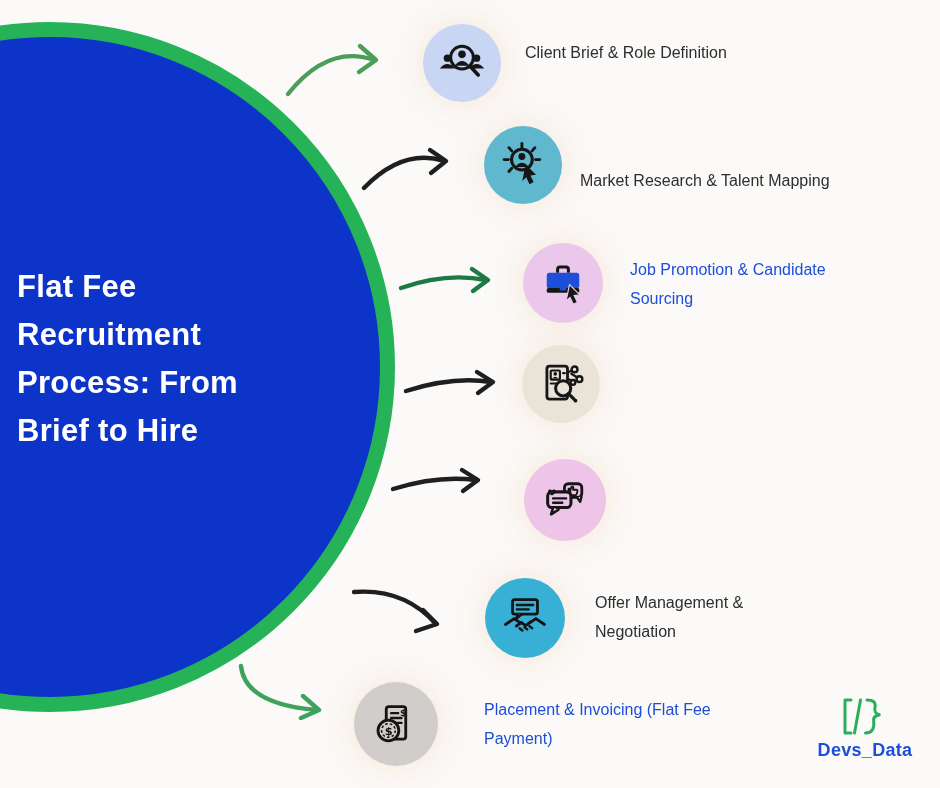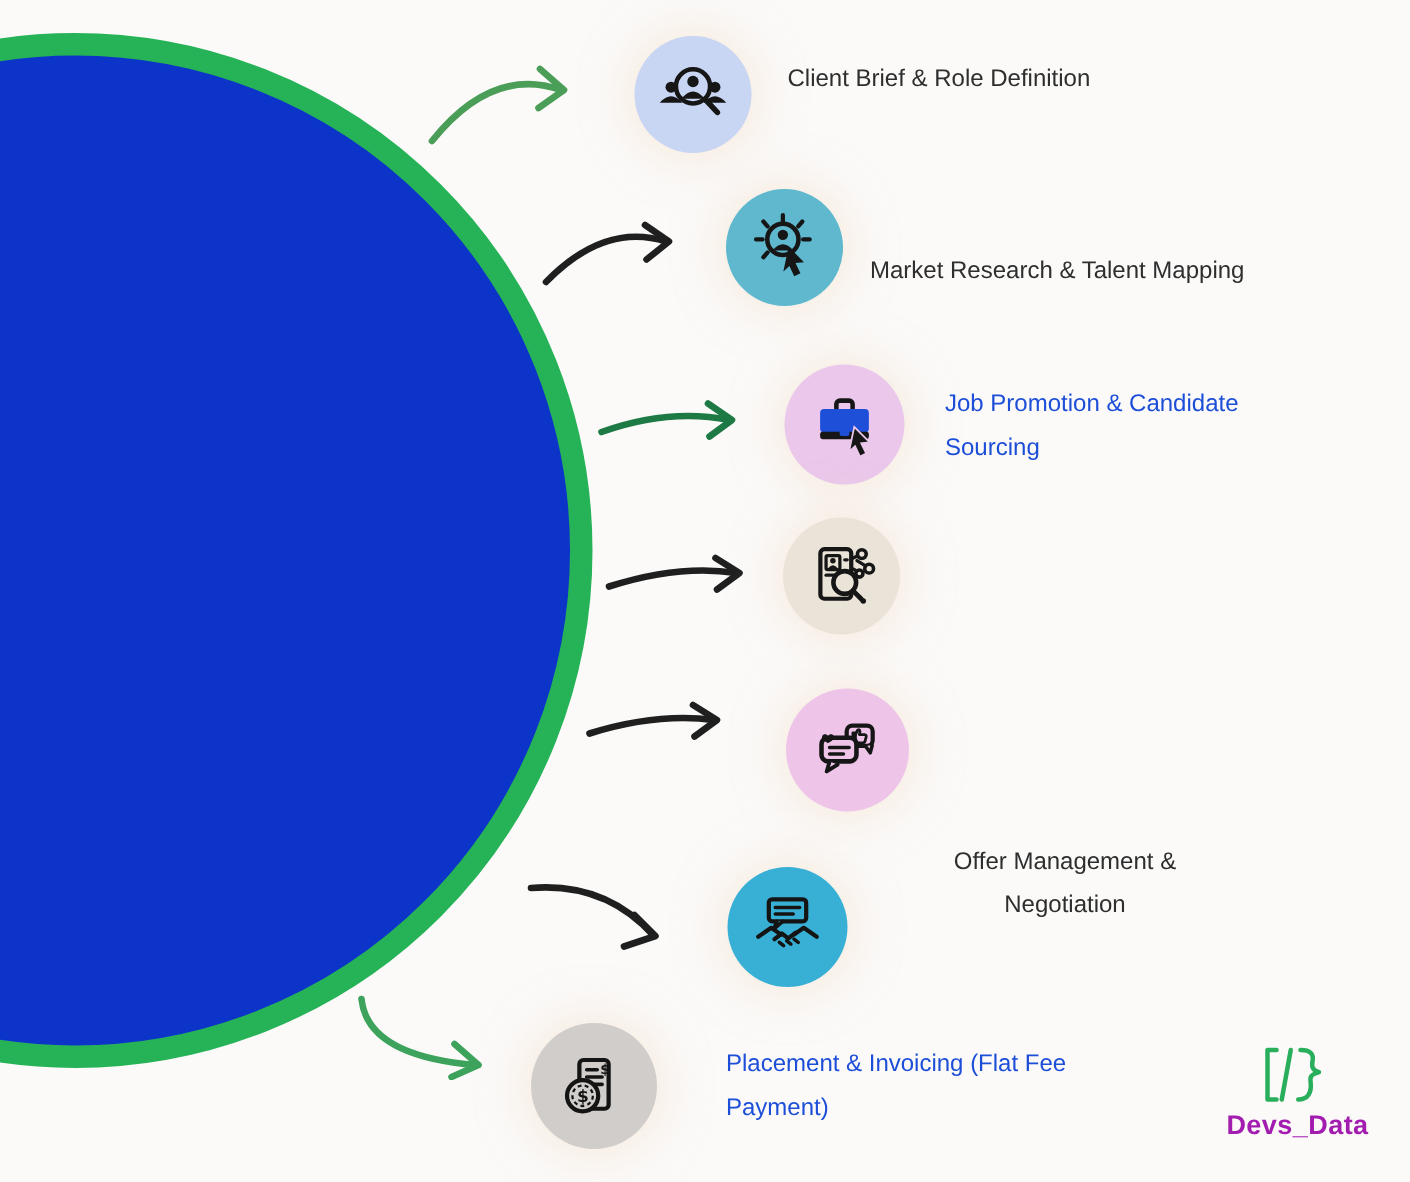--- a/index.html
+++ b/index.html
@@ -25,20 +25,26 @@
   .logo-text{font-size:18px;font-weight:700;letter-spacing:.3px;margin-top:2px;}
   svg{display:block;}
 </style>
 </head>
 <body>
 
 <div id="canvas" style="background-color: rgb(251, 250, 249);">
 
   <div class="big-circle" style="background-color: rgb(13, 52, 201); border-color: rgb(38, 178, 87);"></div>
 
+  <div class="title-block" style="color: rgb(255, 255, 255);">
+    <div class="title-line">Flat Fee</div>
+    <div class="title-line">Recruitment</div>
+    <div class="title-line">Process: From</div>
+    <div class="title-line">Brief to Hire</div>
+  </div>
 
   <svg class="arrow" style="left: 280px; top: 40px; color: rgb(74, 158, 87);" width="115" height="62" viewBox="0 0 115 62">
     <path d="M8,54 Q48,4 94,20"></path>
       <path d="M80,6 L96,20 L79,32"></path>
   </svg>
   <svg class="arrow" style="left: 358px; top: 146px; color: rgb(31, 31, 31);" width="102" height="50" viewBox="0 0 102 50">
     <path d="M6,42 Q45,2 86,15"></path>
       <path d="M72,4 L88,15 L73,27"></path>
   </svg>
   <svg class="arrow" style="left: 396px; top: 264px; color: rgb(29, 122, 69);" width="102" height="34" viewBox="0 0 102 34">
@@ -146,21 +152,21 @@
         <rect x="12.5" y="7" width="23" height="13.5" rx="2"></rect>
         <path d="M16.5,12 h15 M16.5,16 h11" stroke-width="2.2"></path>
         <path d="M17.5,20.5 l-2.2,5 l5.8,-5" fill="#38b0d5" stroke-width="2.2"></path>
         <path d="M6,30 l8,-5.5 l6,4.2"></path>
         <path d="M42,30 l-8,-5.5 l-6,4.2"></path>
         <path d="M16,31.5 l4.5,-3.5 l4,3 l4.5,-3.5"></path>
         <path d="M19,33.5 l2.6,2 M23.5,32.5 l2.6,2 M28,31.5 l2.6,2" stroke-width="2.2"></path>
       </g>
     </svg>
   </div>
-  <div class="step-label" style="left: 595px; top: 560px; width: 230px; color: rgb(46, 46, 46); text-align: center;">Offer Management &amp; Negotiation</div>
+  <div class="step-label" style="left: 595px; top: 588px; width: 230px; color: rgb(46, 46, 46);">Offer Management &amp; Negotiation</div>
 
   <div class="icon-circle" style="left: 354px; top: 682px; width: 84px; height: 84px; background-color: rgb(208, 205, 203);">
     <svg width="52" height="52" viewBox="0 0 48 48">
       <g fill="none" stroke="#141414" stroke-linecap="round">
         <rect x="15" y="8" width="18" height="30" rx="2.5" stroke-width="2.6"></rect>
         <path d="M19.5,14 h6.5 M19.5,18.5 h9.5 M19.5,23 h9.5" stroke-width="2.2"></path>
       </g>
       <text x="27.8" y="16.8" font-size="8.5" font-weight="bold" fill="#141414" font-family="DejaVu Sans, sans-serif">$</text>
       <circle cx="17" cy="30" r="9.6" fill="#d0cdcb" stroke="#141414" stroke-width="2.6"></circle>
       <circle cx="17" cy="30" r="6.3" fill="none" stroke="#141414" stroke-width="1.4" stroke-dasharray="2.4 2"></circle>
@@ -170,16 +176,16 @@
   <div class="step-label" style="left: 484px; top: 695px; width: 285px; color: #1d4ed8;">Placement &amp; Invoicing (Flat Fee Payment)</div>
 
   <div class="logo">
     <svg class="logo-symbol" width="52" height="42" viewBox="0 0 50 42" style="color: rgb(41, 175, 92);">
       <g fill="none" stroke="currentColor" stroke-width="3" stroke-linecap="round" stroke-linejoin="round">
         <path d="M11,4 H5 V37 H11"></path>
         <path d="M20.5,4 L14.5,37"></path>
         <path d="M27,4 c6.5,0 9,2.5 8,7.5 c-0.8,4.2 0.3,6 4.3,7.3 l-3.2,1.2 c-2.2,0.8 -2.8,2.3 -2.4,5 c1,7.5 -1.8,12 -8.2,12"></path>
       </g>
     </svg>
-    <div class="logo-text" style="color: #a21caf;">Devs_Data</div>
+    <div class="logo-text" style="color: #1d4ed8;">Devs_Data</div>
   </div>
 
 </div>
 
 </body></html>

